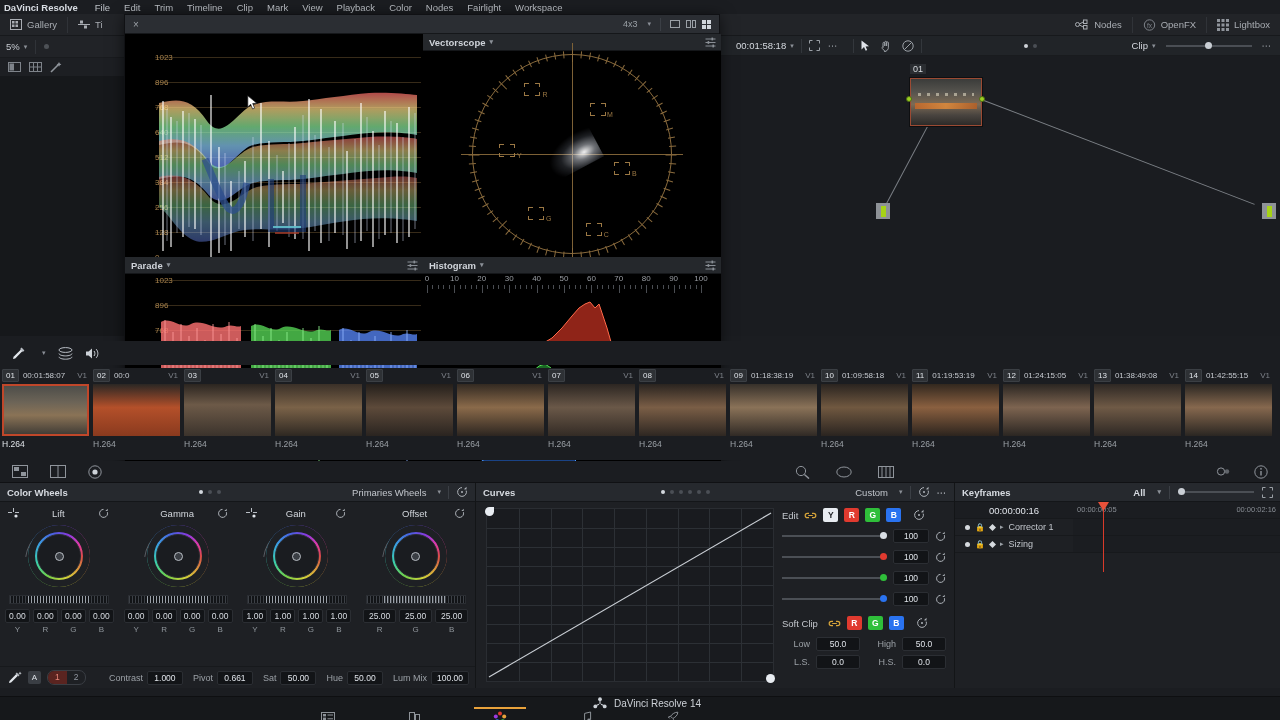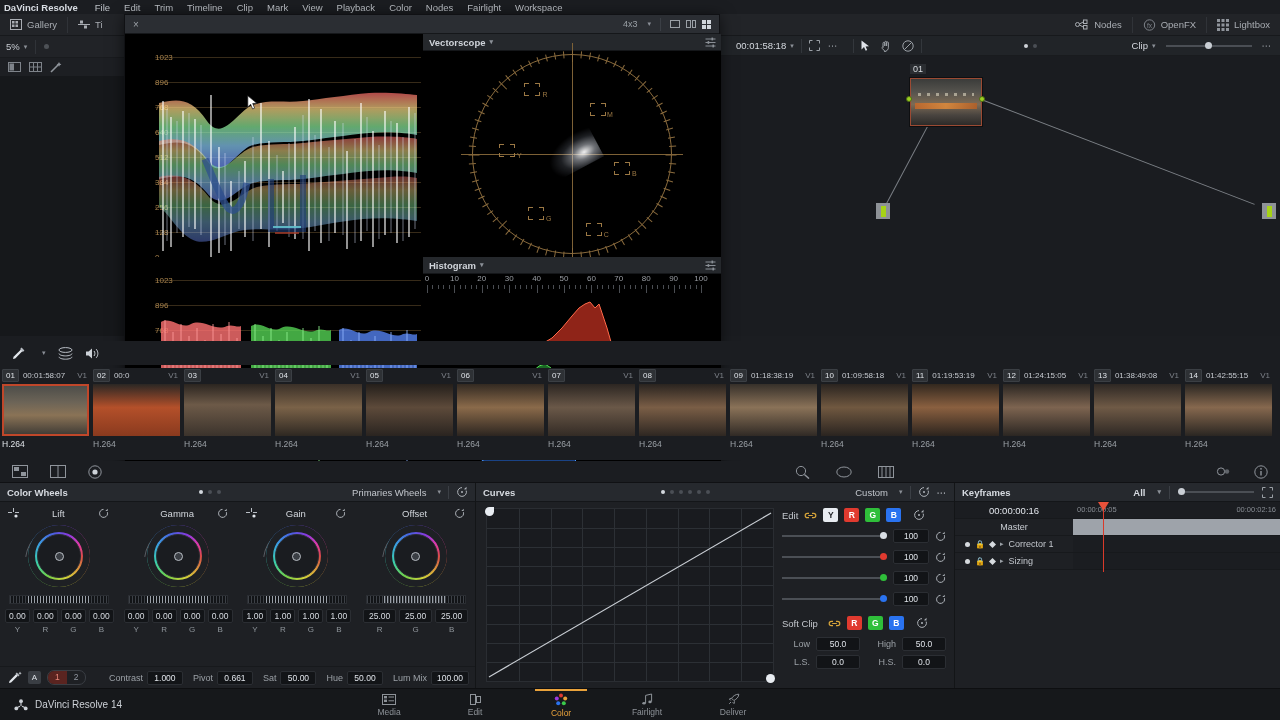--- a/index.html
+++ b/index.html
@@ -383,23 +383,24 @@
   .kf-diamond { width: 5px; height: 5px; background: #d6dade; transform: rotate(45deg); }
   .kf-arrow { font-size: 7px; color: #9ba0a6; }
   .playhead { position: absolute; top: 0; bottom: 0; width: 1px; background: #d93a2a; }
   .playhead::before {
     content: ""; position: absolute; top: 0; left: -5px; width: 11px; height: 9px;
     background: #e8513a; clip-path: polygon(0 0, 100% 0, 50% 100%);
   }
 
   
   .bottomnav {
-    position: absolute; bottom: 0; left: 0; width: 1280px; height: 32px;
+    position: absolute; bottom: 0; left: 0; width: 1280px; height: 24px;
     background: #16181b; display: flex; align-items: center;
     border-top: 1px solid #0e0f11;
+    flex-direction: column;
   }
   .brand { display: flex; align-items: center; gap: 7px; padding-left: 14px; font-size: 10px; color: #cdd1d7; }
   .navitems { margin-left: auto; margin-right: auto; display: flex; gap: 34px; transform: translateX(-140px); }
   .navitem {
     display: flex; flex-direction: column; align-items: center; gap: 1px;
     font-size: 8.5px; color: #8d9298; width: 52px; padding-top: 2px; position: relative;
   }
   .navitem.active { color: #e9a23b; }
   .navitem.active::after {
     content: ""; position: absolute; top: -2px; left: 0; right: 0; height: 2px; background: #e9a23b;
@@ -812,20 +813,38 @@
                   <b></b>
                   <em>C</em>
               </div>
               <div class="vs-blob"></div>
             </div>
           </div>
         </div>
       </div>
 
       <div class="scope-cell" style="left:0;top:223px;width:298px;height:224px;">
+        <div class="scope-hdr">
+          <span>Parade</span>
+          <span class="chev">▾</span>
+          <span class="settings-ico">
+            <svg width="11" height="11" viewBox="0 0 11 11">
+                <g stroke="#8a8f96">
+                  <line x1="0.5" y1="2" x2="10.5" y2="2"></line>
+                  <line x1="0.5" y1="5.5" x2="10.5" y2="5.5"></line>
+                  <line x1="0.5" y1="9" x2="10.5" y2="9"></line>
+                </g>
+                <g fill="#8a8f96">
+                  <rect x="6.5" y="0.6" width="1.6" height="2.8"></rect>
+                  <rect x="2.6" y="4.1" width="1.6" height="2.8"></rect>
+                  <rect x="7.4" y="7.6" width="1.6" height="2.8"></rect>
+                </g>
+              </svg>
+          </span>
+        </div>
         <div class="scope-body">
           <div class="wf-grid">
             <div class="gl" style="top:6px"></div>
               <div class="gl" style="top:31px"></div>
             <div class="gl" style="top:56px"></div>
               <div class="gl" style="top:81px"></div>
             <div class="gl" style="top:106px"></div>
               <div class="gl" style="top:131px"></div>
             <div class="gl" style="top:156px"></div>
               <div class="gl" style="top:181px"></div>
@@ -1617,24 +1636,20 @@
         </span>
       </div>
       <div class="kf-body">
         <div class="kf-toprow">
           <div class="kf-tc-cell">00:00:00:16</div>
           <div class="kf-ruler">
             <span style="left:4px">00:00:00:05</span>
             <span style="right:4px">00:00:02:16</span>
           </div>
         </div>
-        <div class="kf-row master">
-          <div class="lab">Master</div>
-          <div class="trk"></div>
-        </div>
         <div class="kf-row">
           <div class="kf-track-label">
             <span class="kf-dot"></span>
             <span class="kf-lock">🔒</span>
             <span class="kf-diamond"></span>
             <span class="kf-arrow">▸</span>
             <span style="font-size:9px">Corrector 1</span>
           </div>
           <div class="trk"></div>
         </div>

